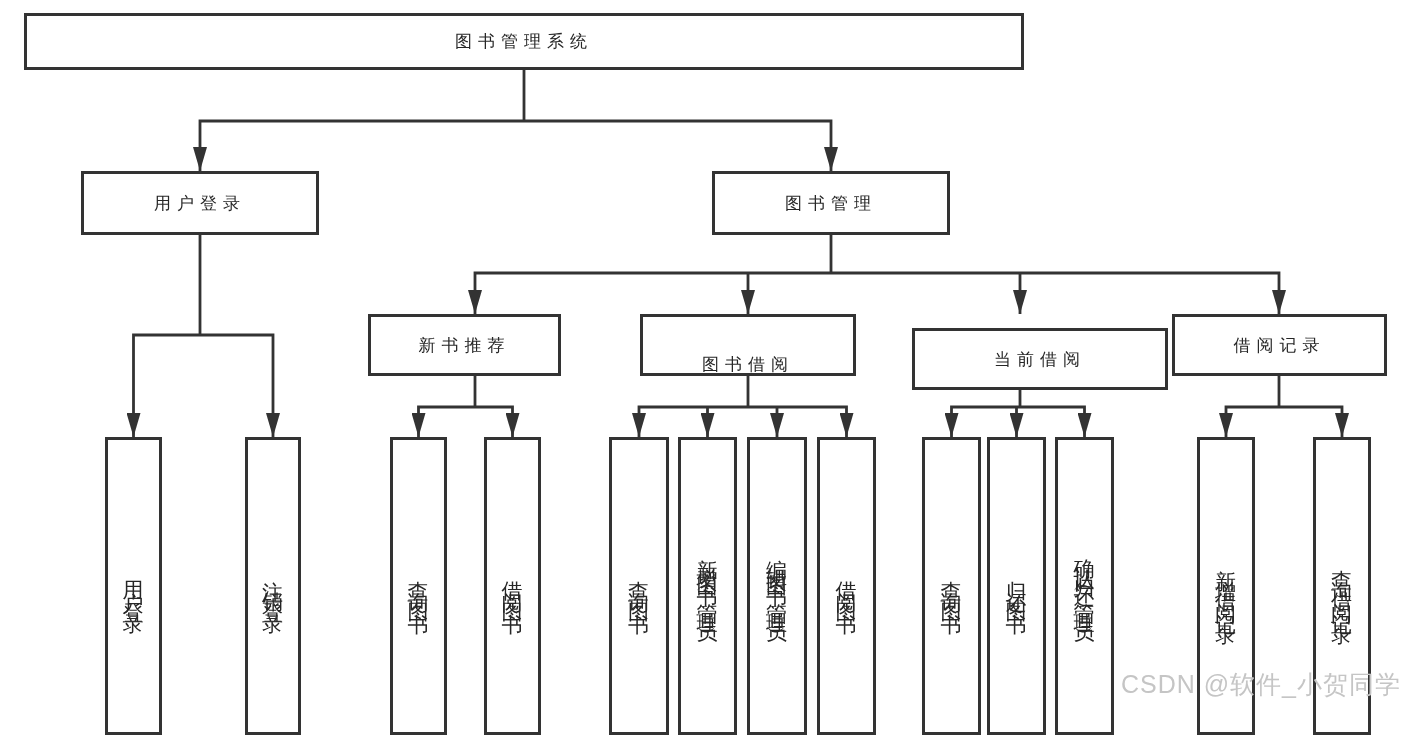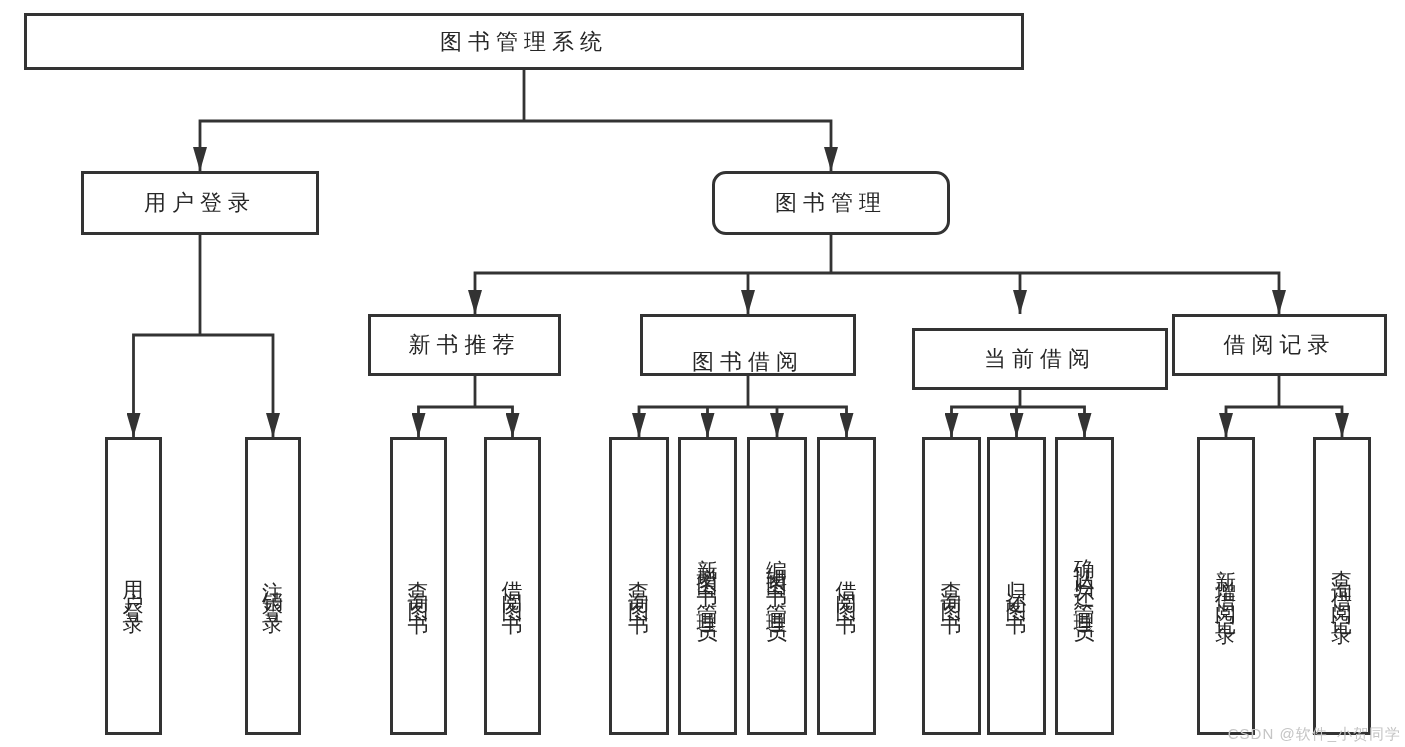--- a/index.html
+++ b/index.html
@@ -21,34 +21,34 @@
   .conn{stroke:var(--line);stroke-width:2.8;fill:none;}
   #connectors marker path{fill:var(--line);stroke:none;}
   .box{
     position:absolute;
     box-sizing:border-box;
     border:3px solid var(--line);
     background:var(--box-background);
     display:flex;align-items:center;justify-content:center;
   }
   .hlabel{
-    font-size:22px;letter-spacing:6px;color:var(--text);
+    font-size:17px;letter-spacing:6px;color:var(--text);
     white-space:nowrap;line-height:1;
   }
   .vlabel{
     writing-mode:vertical-rl;
     text-orientation:mixed;
     font-size:21px;letter-spacing:11px;color:var(--text);
     white-space:nowrap;line-height:1;
   }
   .vlabel.long{letter-spacing:9px;padding-bottom:8px;}
   #watermark{
     position:absolute;
-    right:4px;top:725px;
-    font-size:15px;letter-spacing:1px;
+    right:4px;top:668px;
+    font-size:25px;letter-spacing:1px;
     color:var(--watermark);
     white-space:nowrap;
     z-index:5;
   }
 </style>
 </head>
 <body>
 
 <div id="stage">
 
@@ -86,21 +86,21 @@
     <path class="conn" d="M1226,437 V407 H1342 V437" marker-start="url(#arrow)" marker-end="url(#arrow)"></path>
   </svg>
 
   <div class="box" style="left:24px;top:13px;width:1000px;height:57px;">
     <span class="hlabel">图书管理系统</span>
   </div>
 
   <div class="box" style="left:81px;top:171px;width:238px;height:64px;">
     <span class="hlabel">用户登录</span>
   </div>
-  <div class="box" style="left:712px;top:171px;width:238px;height:64px;border-radius:14px;">
+  <div class="box" style="left:712px;top:171px;width:238px;height:64px;">
     <span class="hlabel">图书管理</span>
   </div>
 
   <div class="box" style="left:368px;top:314px;width:193px;height:62px;">
     <span class="hlabel">新书推荐</span>
   </div>
   <div class="box" style="left:640px;top:314px;width:216px;height:62px;align-items:flex-end;">
     <span class="hlabel">图书借阅</span>
   </div>
   <div class="box" style="left:912px;top:314px;width:256px;height:62px;margin-top:14px;">

